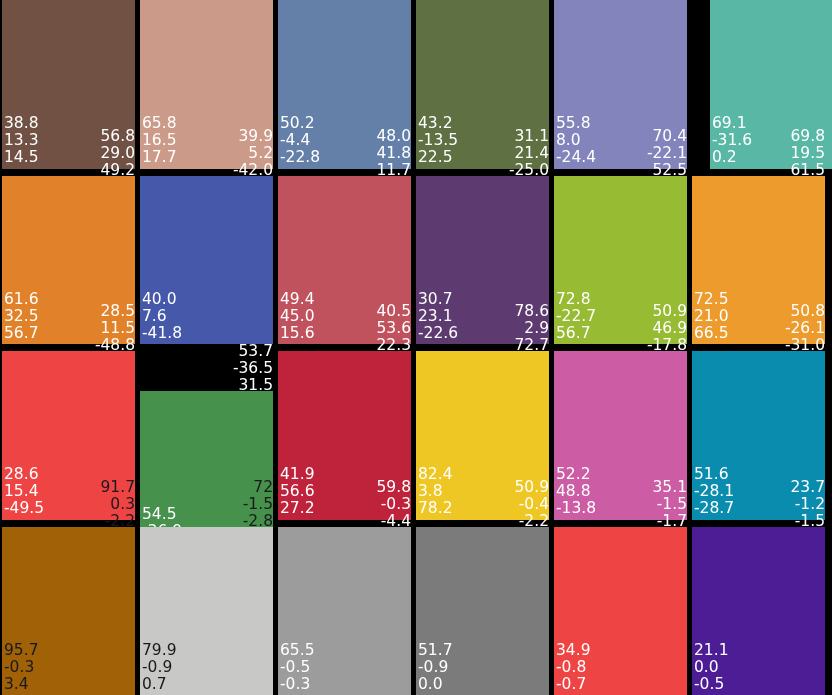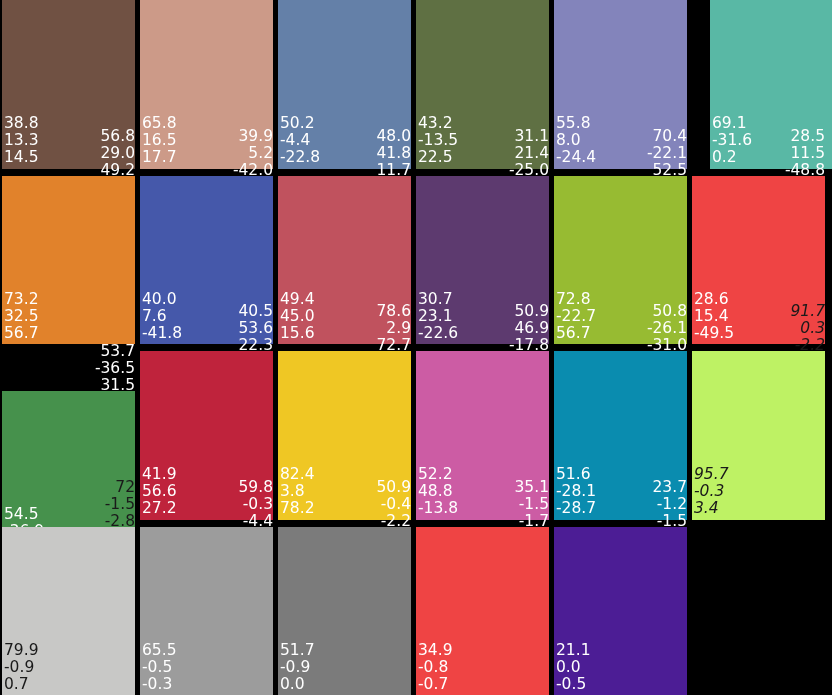--- a/index.html
+++ b/index.html
@@ -120,21 +120,21 @@
         <span>0.2</span>
       </div>
     </div>
     <div class="swatch" style="background: rgb(225, 130, 43);">
       <div class="vals ref light">
         <span>56.8</span>
         <span>29.0</span>
         <span>49.2</span>
       </div>
       <div class="vals meas light">
-        <span>73.2</span>
+        <span>61.6</span>
         <span>32.5</span>
         <span>56.7</span>
       </div>
     </div>
     <div class="swatch" style="background: rgb(69, 88, 170);">
       <div class="vals ref light">
         <span>39.9</span>
         <span>5.2</span>
         <span>-42.0</span>
       </div>
@@ -173,20 +173,32 @@
         <span>70.4</span>
         <span>-22.1</span>
         <span>52.5</span>
       </div>
       <div class="vals meas light">
         <span>72.8</span>
         <span>-22.7</span>
         <span>56.7</span>
       </div>
     </div>
+    <div class="swatch" style="background: rgb(236, 155, 44);">
+      <div class="vals ref light">
+        <span>69.8</span>
+        <span>19.5</span>
+        <span>61.5</span>
+      </div>
+      <div class="vals meas light">
+        <span>72.5</span>
+        <span>21.0</span>
+        <span>66.5</span>
+      </div>
+    </div>
     <div class="swatch" style="background: #ef4444;">
       <div class="vals ref light">
         <span>28.5</span>
         <span>11.5</span>
         <span>-48.8</span>
       </div>
       <div class="vals meas light">
         <span>28.6</span>
         <span>15.4</span>
         <span>-49.5</span>
@@ -245,21 +257,21 @@
         <span>50.8</span>
         <span>-26.1</span>
         <span>-31.0</span>
       </div>
       <div class="vals meas light">
         <span>51.6</span>
         <span>-28.1</span>
         <span>-28.7</span>
       </div>
     </div>
-    <div class="swatch" style="background: #bef264; font-style: italic;">
+    <div class="swatch" style="background: #a16207;">
       <div class="vals ref dark">
         <span>91.7</span>
         <span>0.3</span>
         <span>-2.2</span>
       </div>
       <div class="vals meas dark">
         <span>95.7</span>
         <span>-0.3</span>
         <span>3.4</span>
       </div>

